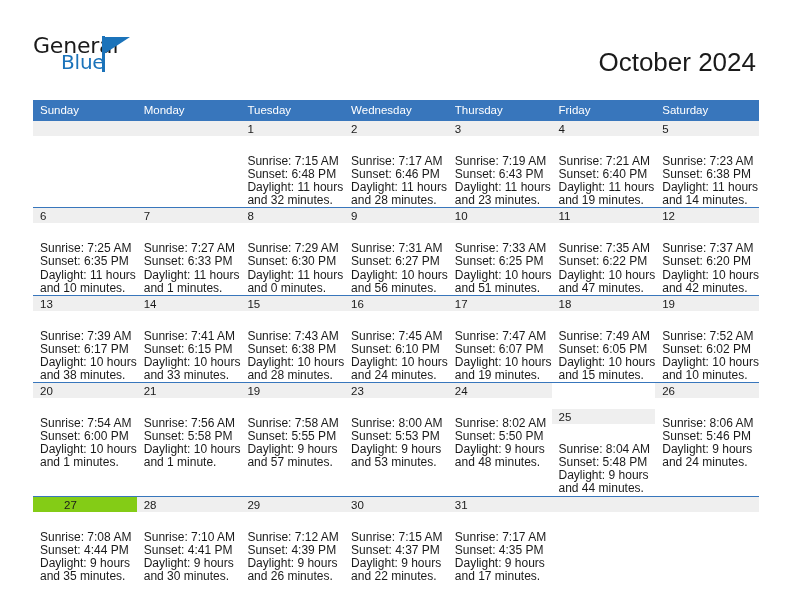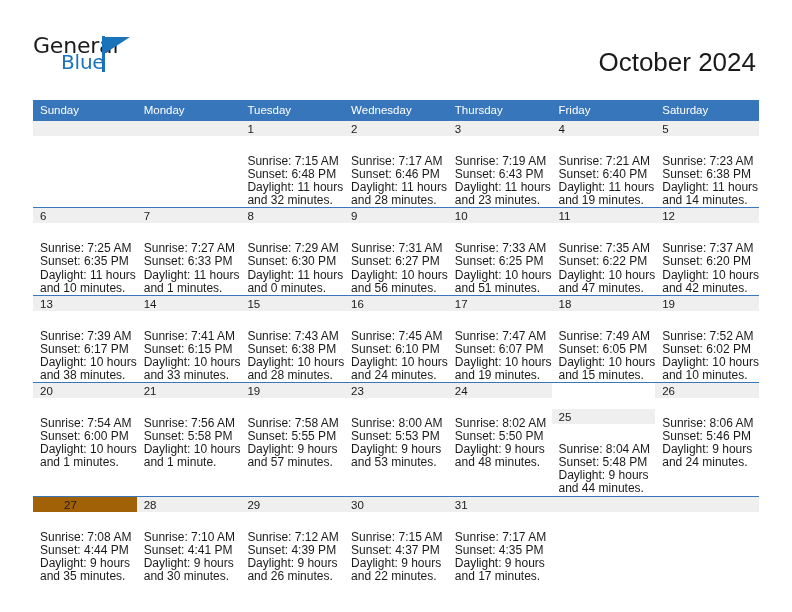--- a/index.html
+++ b/index.html
@@ -425,21 +425,21 @@
             <div class="cell-body">
               <div>Sunrise: 8:06 AM</div>
               <div>Sunset: 5:46 PM</div>
               <div>Daylight: 9 hours</div>
               <div>and 24 minutes.</div>
             </div>
           </td>
         </tr>
         <tr>
           <td style="border-top-color: rgb(56, 118, 188);">
-            <div class="daynum-band" style="background: #a16207; padding-left: 31px;">27</div>
+            <div class="daynum-band" style="background: #84cc16; padding-left: 31px;">27</div>
             <div class="cell-body">
               <div>Sunrise: 7:08 AM</div>
               <div>Sunset: 4:44 PM</div>
               <div>Daylight: 9 hours</div>
               <div>and 35 minutes.</div>
             </div>
           </td>
           <td style="border-top-color: rgb(56, 118, 188);">
             <div class="daynum-band" style="background: rgb(239, 239, 239);">28</div>
             <div class="cell-body">

